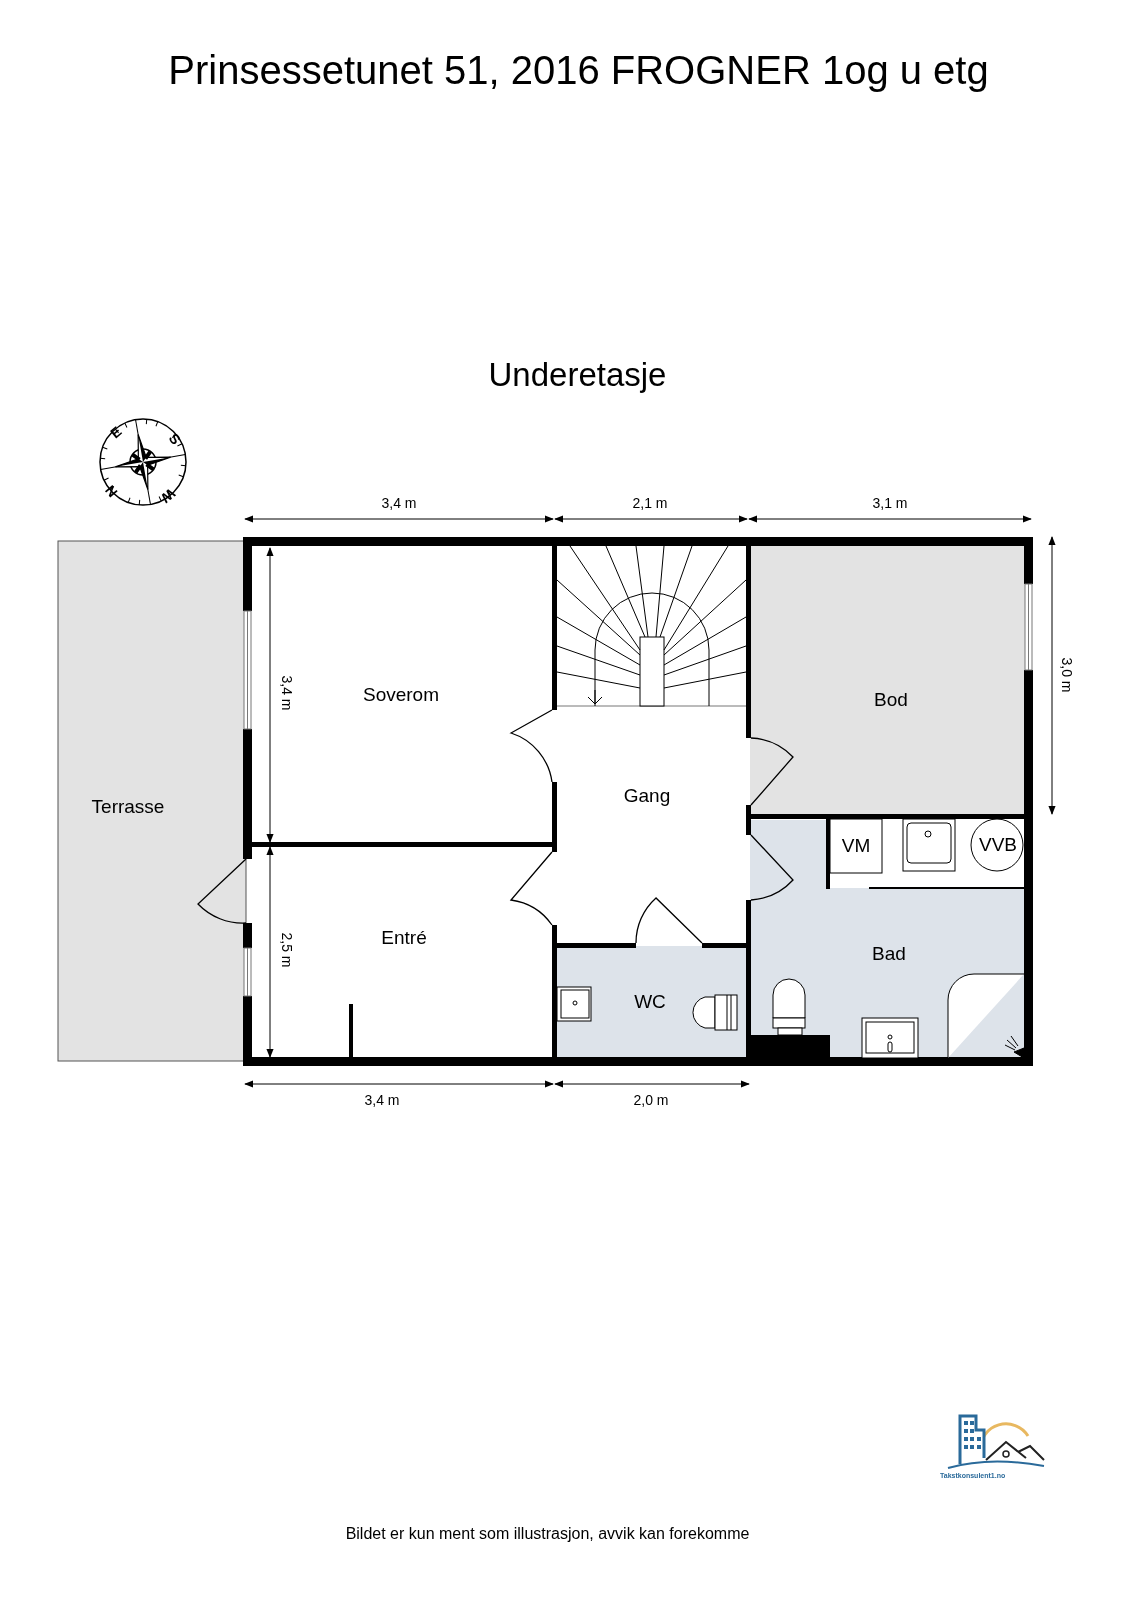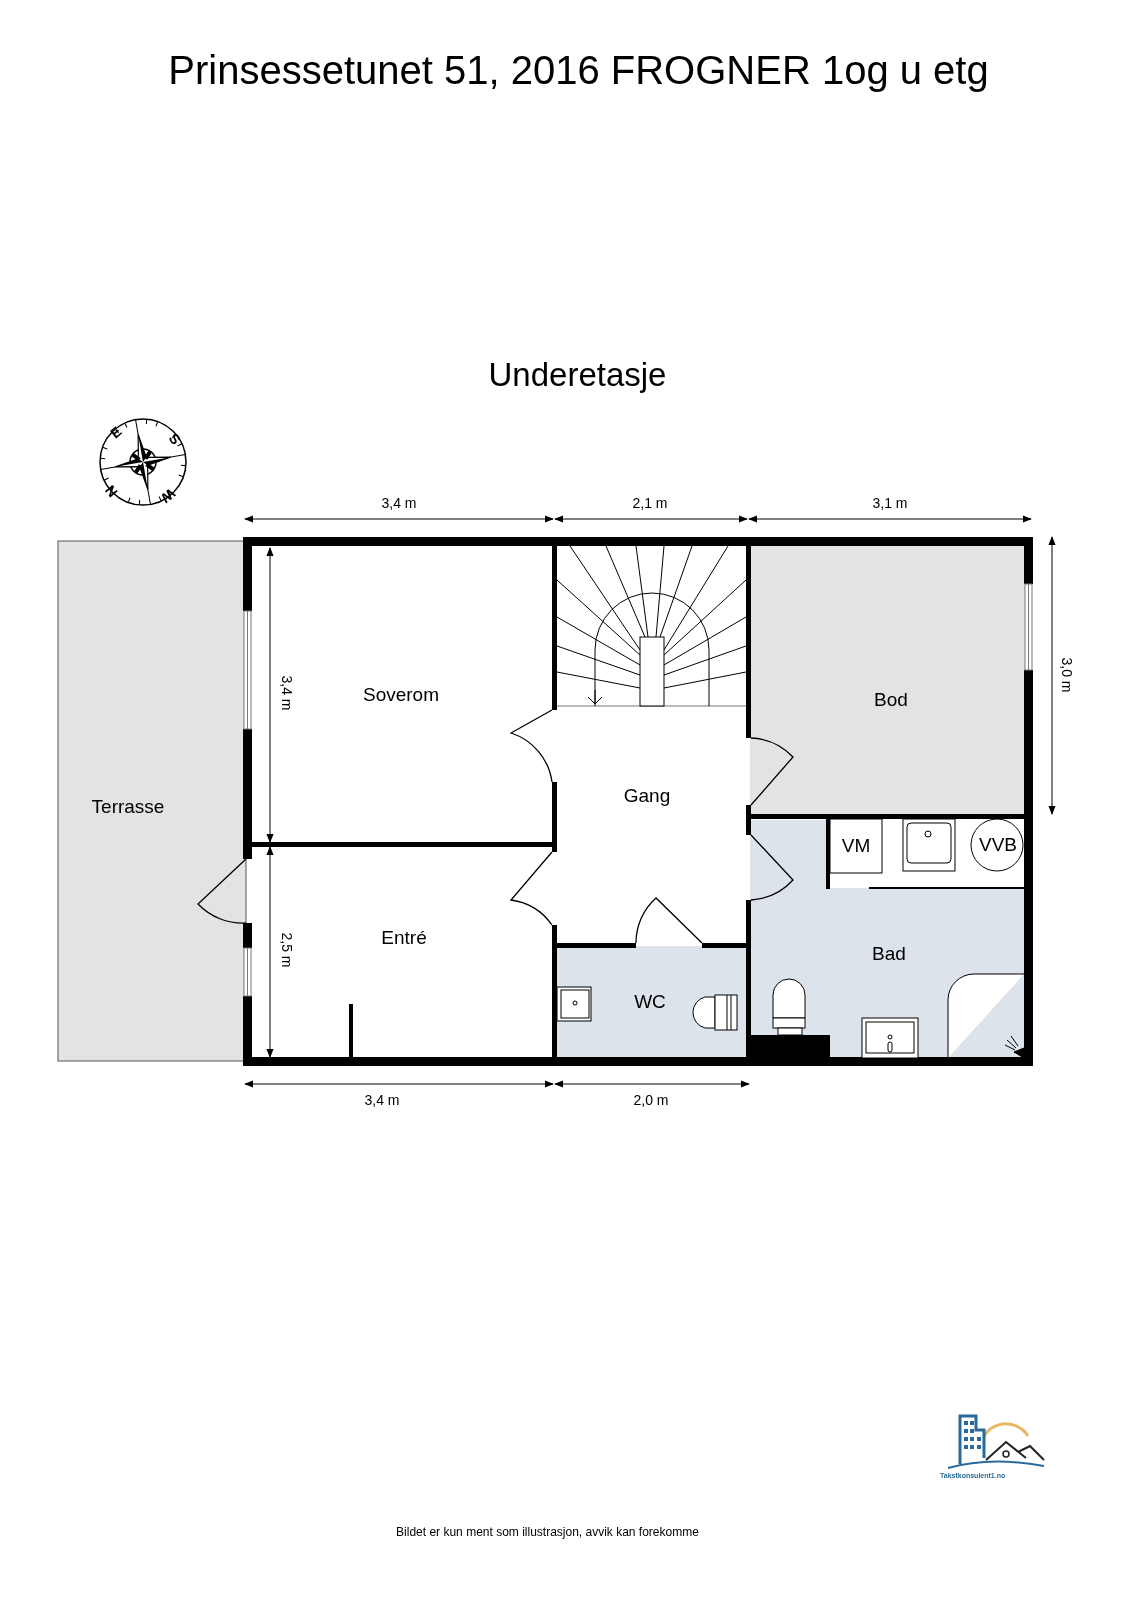--- a/index.html
+++ b/index.html
@@ -1,20 +1,20 @@
 <!DOCTYPE html>
 <html><head>
 <meta charset="utf-8">
 <style>
   html, body { margin:0; padding:0; background:#ffffff; }
   body { width:1131px; height:1600px; position:relative; overflow:hidden; font-family:"Liberation Sans", sans-serif; color:#000; }
   .title { position:absolute; left:0; top:48px; width:1131px; text-align:center; font-size:40px; letter-spacing:0px;padding-left:13px; }
   .subtitle { position:absolute; left:0; top:356px; width:1131px; text-align:center; font-size:33px; padding-left:12px; }
   .plan { position:absolute; left:0; top:0; }
-  .disclaimer { position:absolute; left:0; top:1525px; width:1095px; text-align:center; font-size:12px; }
+  .disclaimer { position:absolute; left:0; top:1525px; width:1095px; text-align:center; font-size:16px; }
   .logo { position:absolute; left:940px; top:1408px; width:110px; height:80px; }
   .logo-text { position:absolute; left:0; top:64px; width:110px; font-size:7px; color:#2a6a9a; font-weight:bold; }
   svg text { font-family:"Liberation Sans", sans-serif; }
 </style>
 </head>
 <body>
 
 <div class="title">Prinsessetunet 51, 2016 FROGNER 1og u etg</div>
 <div class="subtitle">Underetasje</div>
 

